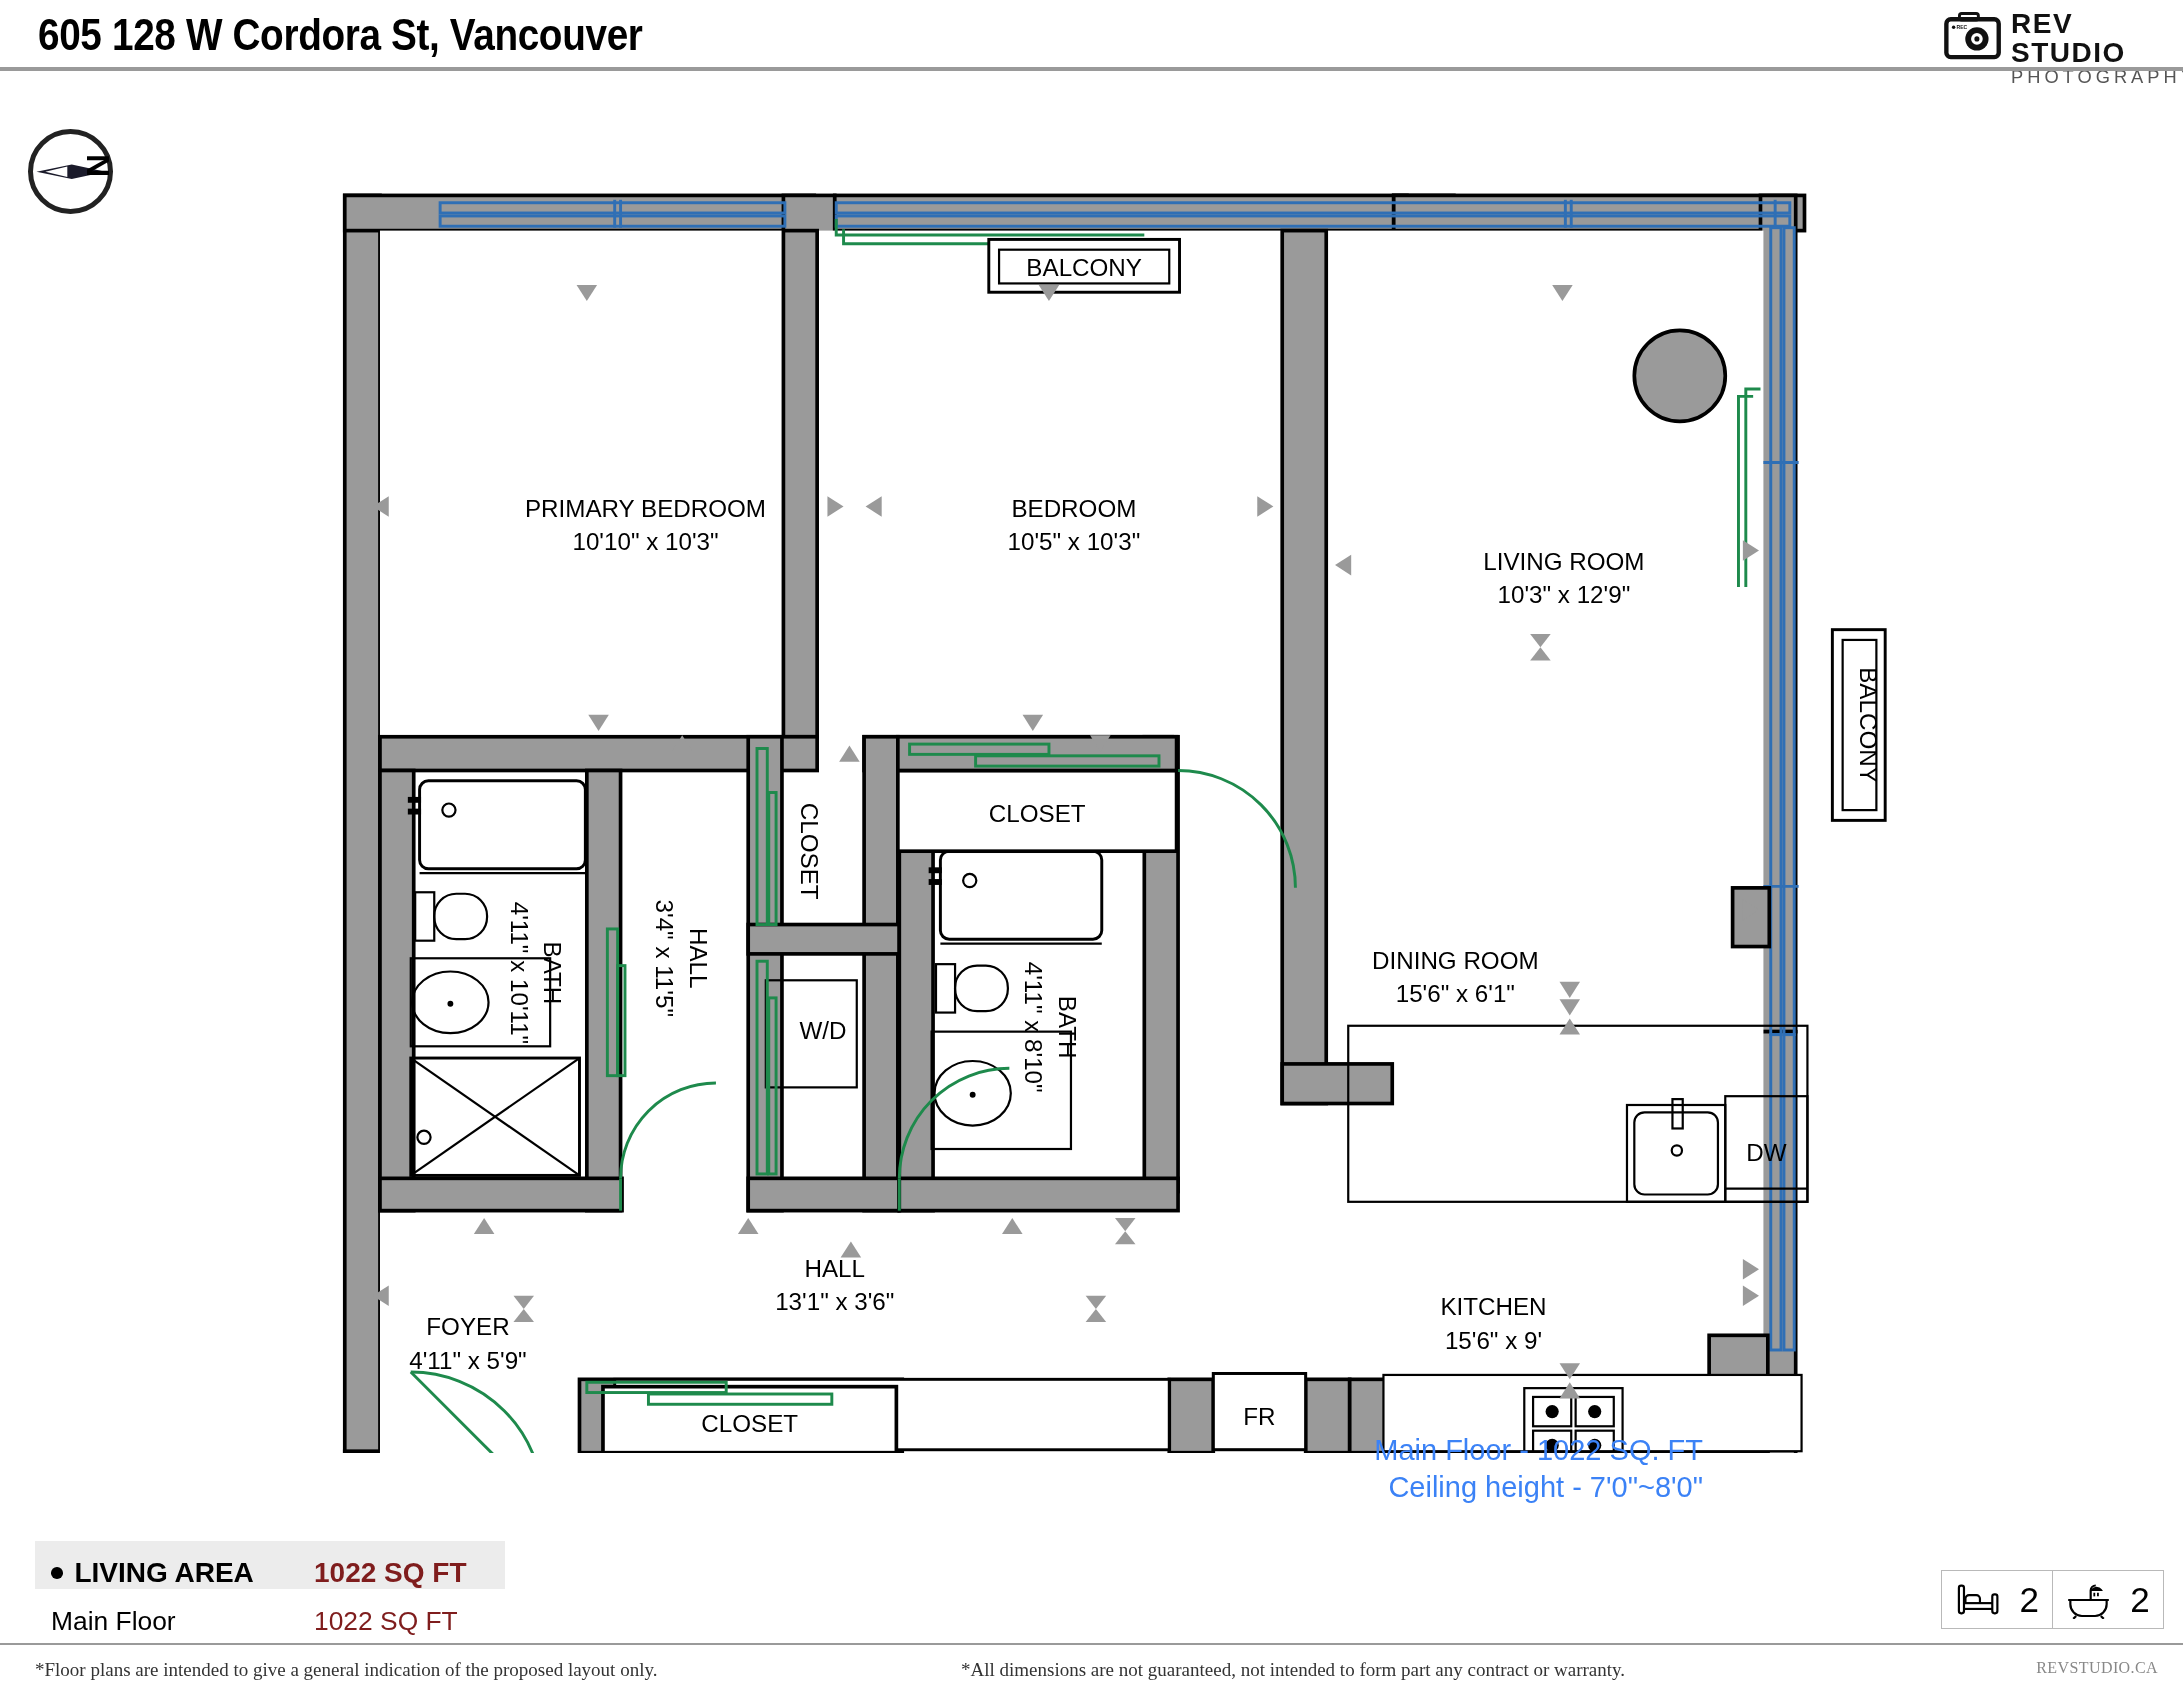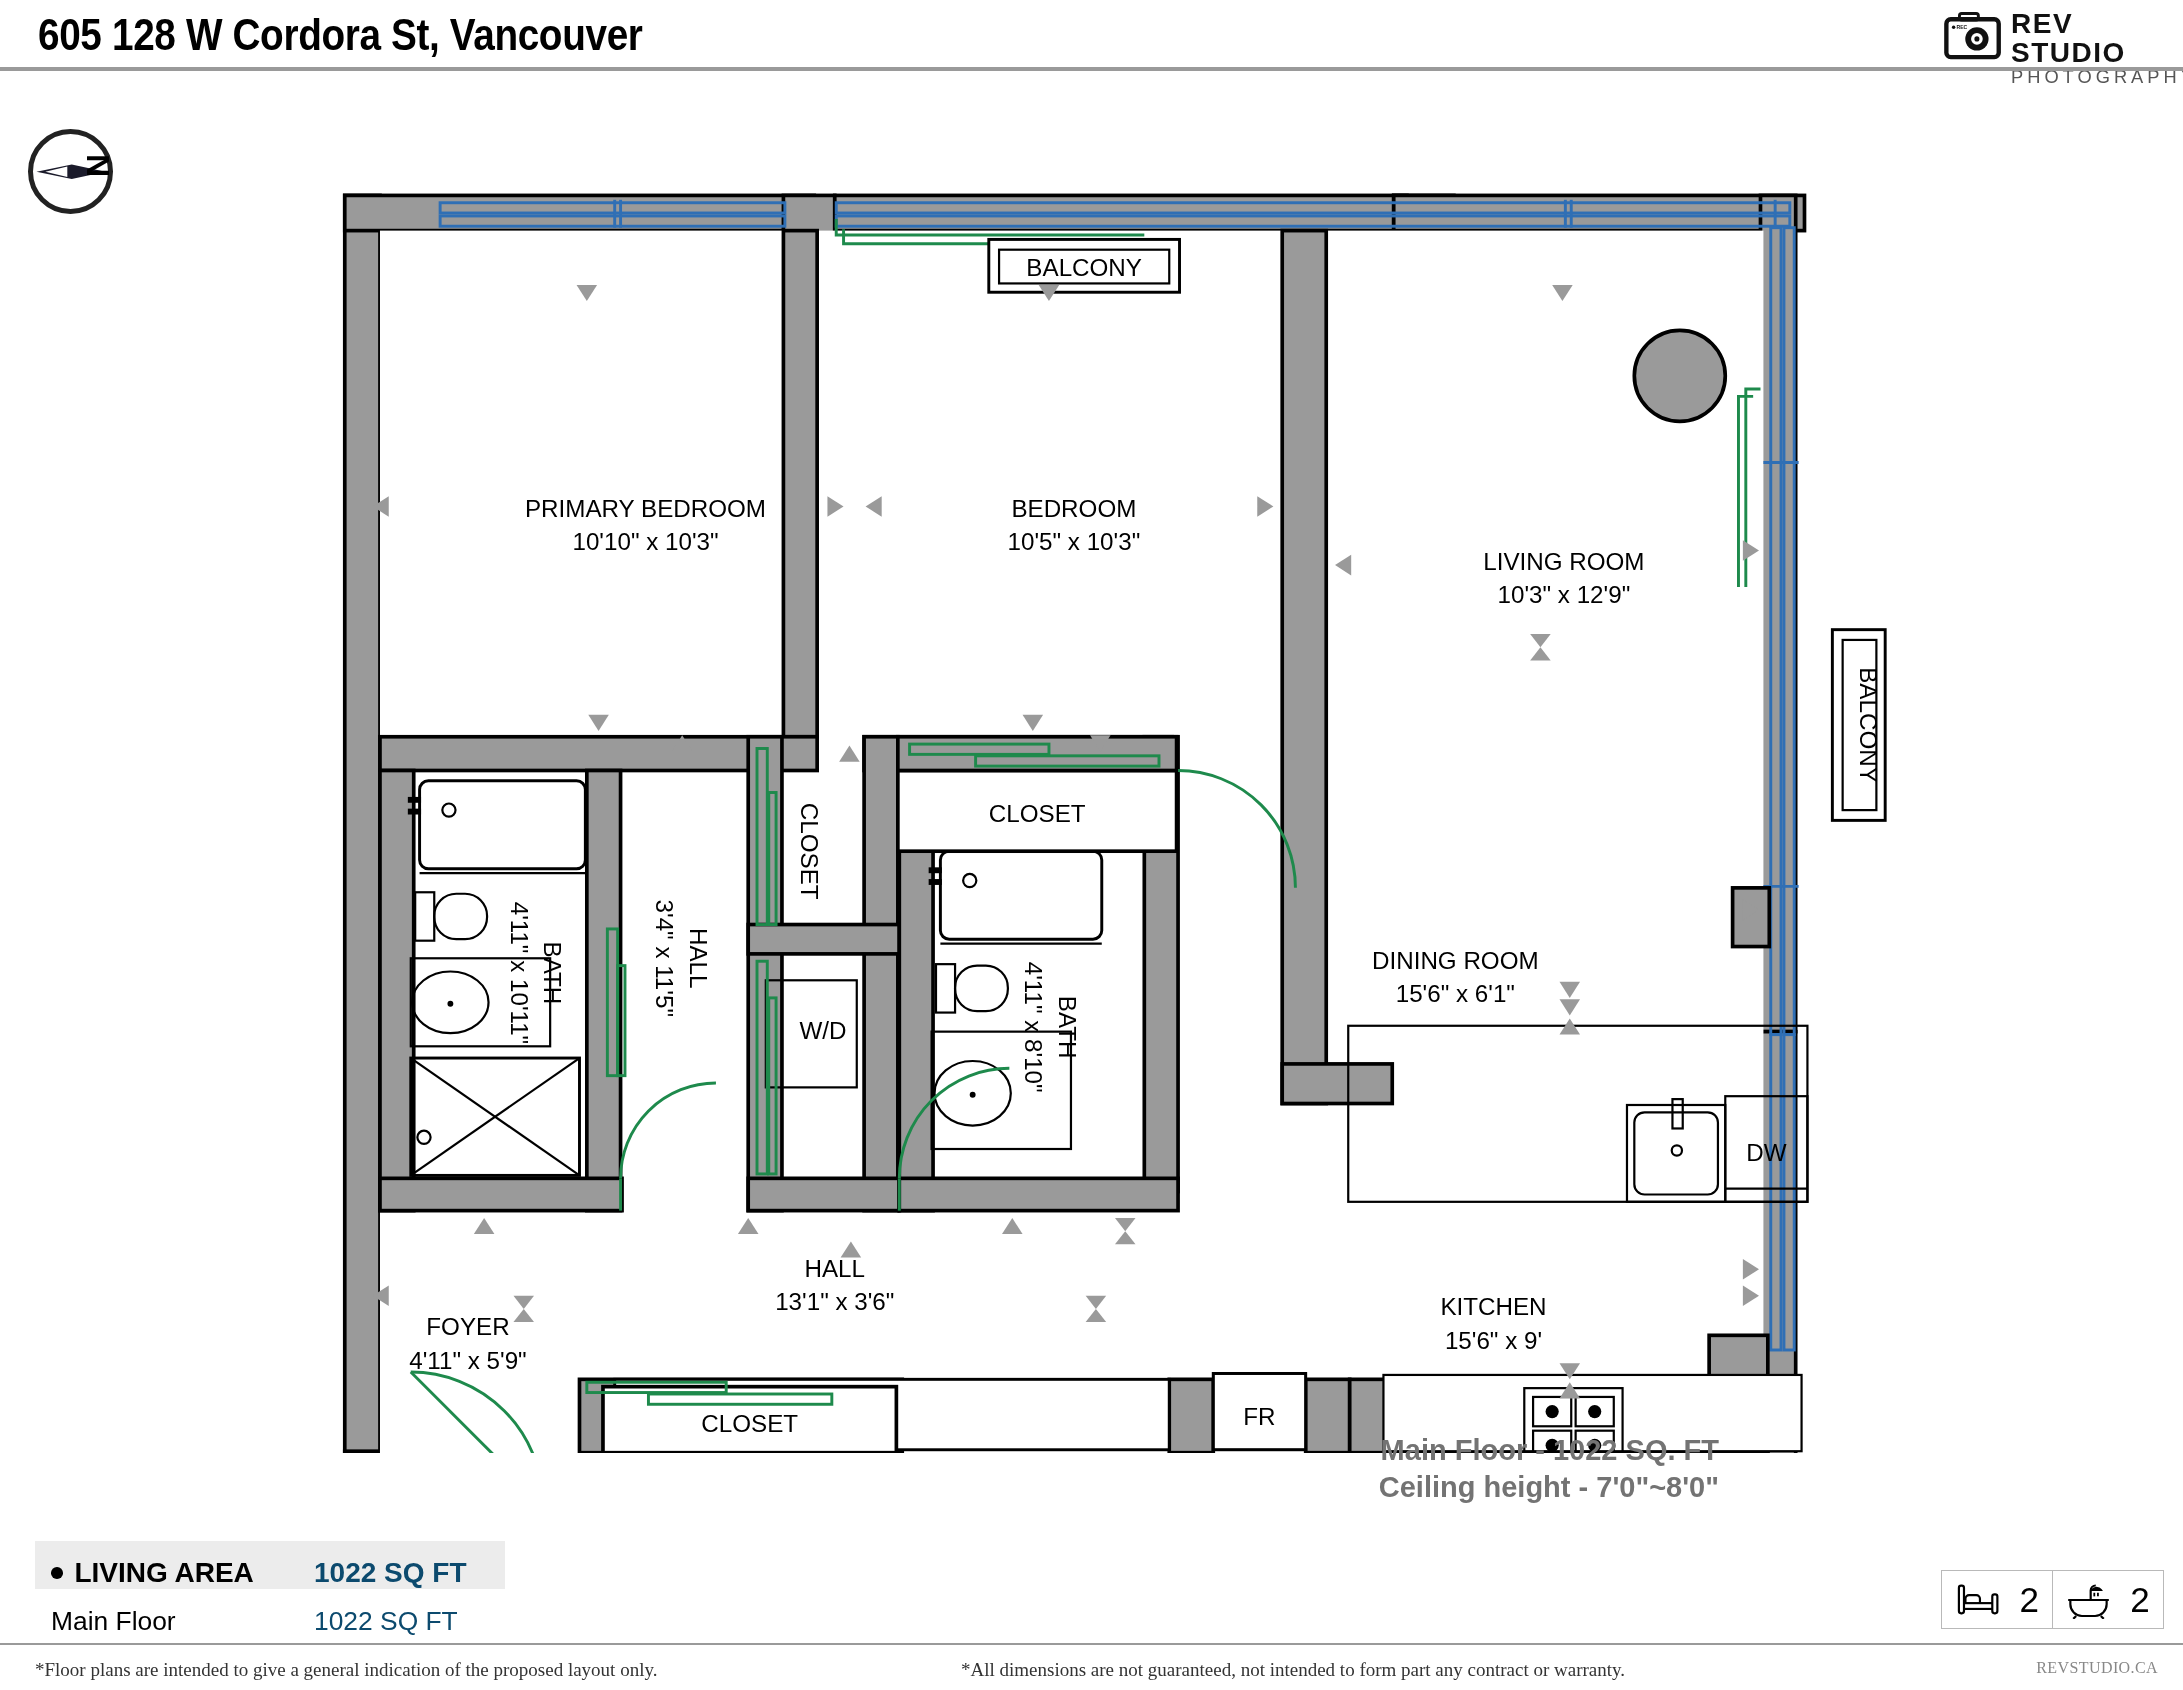--- a/index.html
+++ b/index.html
@@ -60,29 +60,29 @@
   .area-row.highlight { background:#ececec; }
   .area-label {
     flex:0 0 279px; padding-left:16px; box-sizing:border-box;
     font-family:"Liberation Sans Narrow","Liberation Sans",sans-serif;
     font-size:26.4px; color:#000; display:flex; align-items:center;
   }
   .area-row.highlight .area-label { font-weight:700; font-size:28px; }
   .bullet { width:11.7px;height:11.7px;border-radius:50%;background:#000;margin-right:11.7px;display:inline-block; }
   .area-value {
     flex:1; font-family:"Liberation Sans Narrow","Liberation Sans",sans-serif;
-    font-size:26.4px; color:#0c4a6e;
+    font-size:26.4px; color:#7f1d1d;
   }
   .area-row.highlight .area-value { font-weight:700; font-size:28px; }
 
   
   #floor-note {
-    position:absolute; right:464px; top:1432px; text-align:right;
+    position:absolute; right:480px; top:1432px; text-align:right;
     font-family:"Liberation Sans Narrow","Liberation Sans",sans-serif;
-    font-weight:700; font-size:29px; line-height:37px; color:#737373;
+    font-weight:400; font-size:29px; line-height:37px; color:#3b82f6;
     white-space:nowrap;
   }
 
   
   #badges {
     position:absolute; right:19px; top:1570px;
     display:flex; border:1.5px solid #b9b9b9;
   }
   .badge { display:flex; align-items:center; padding:4.4px 13.2px; height:57px; box-sizing:border-box; }
   .badge + .badge { border-left:1.5px solid #b9b9b9; }

